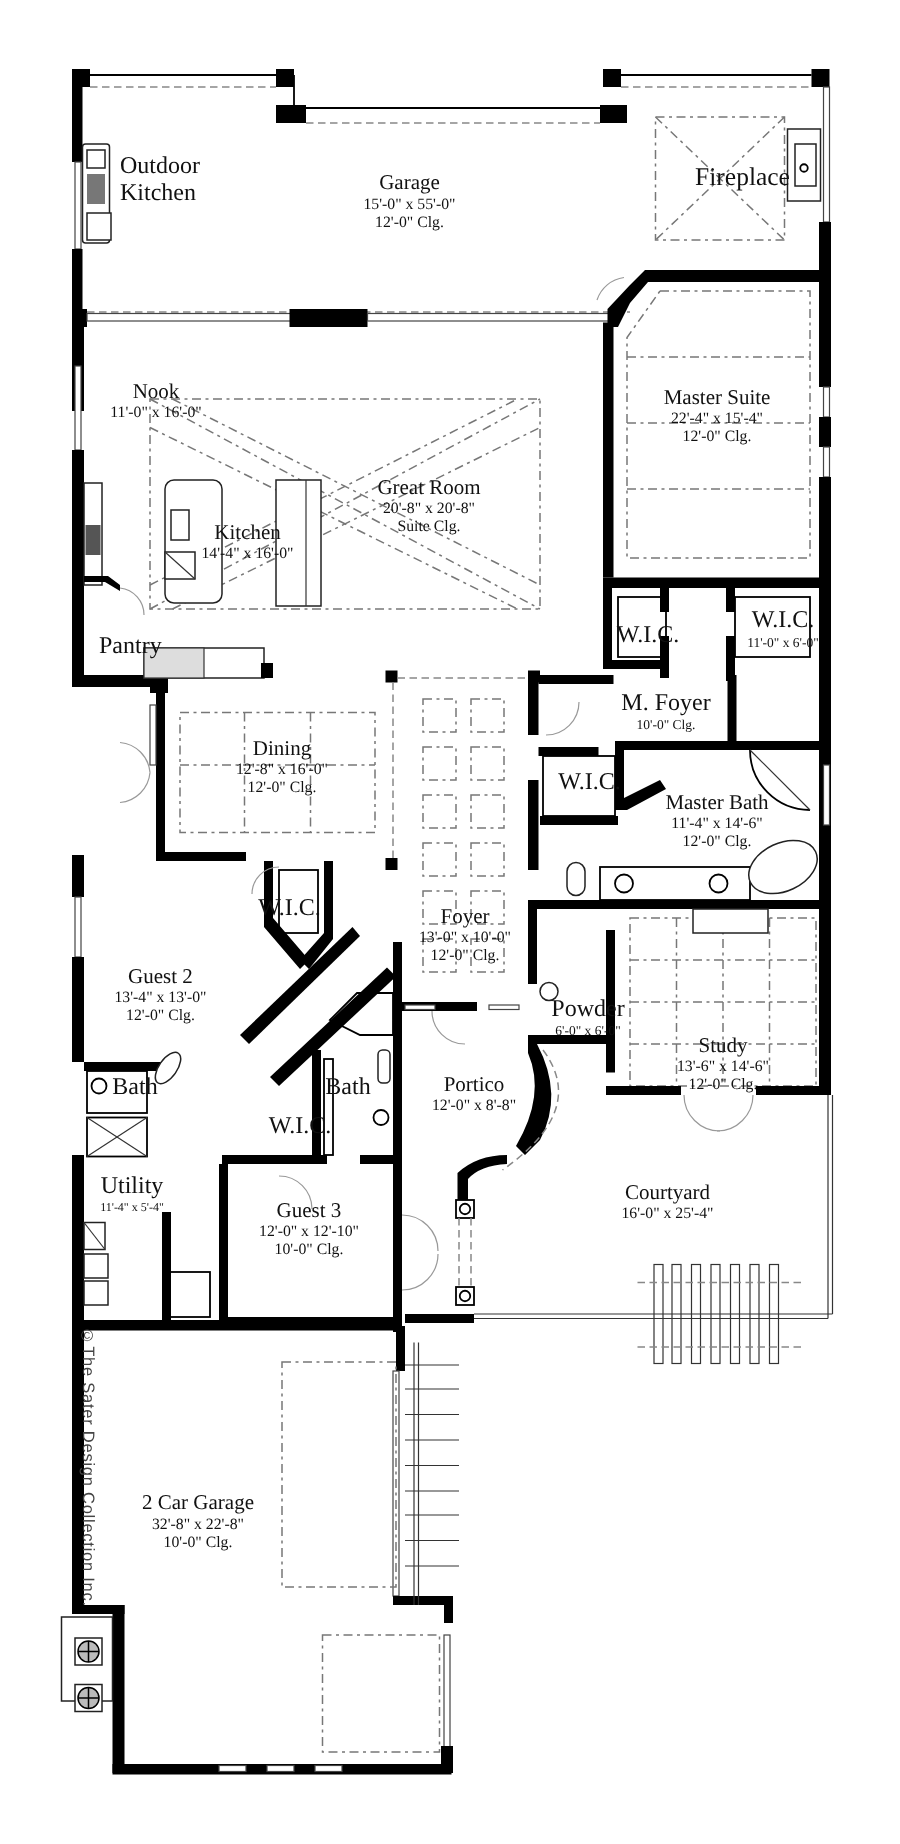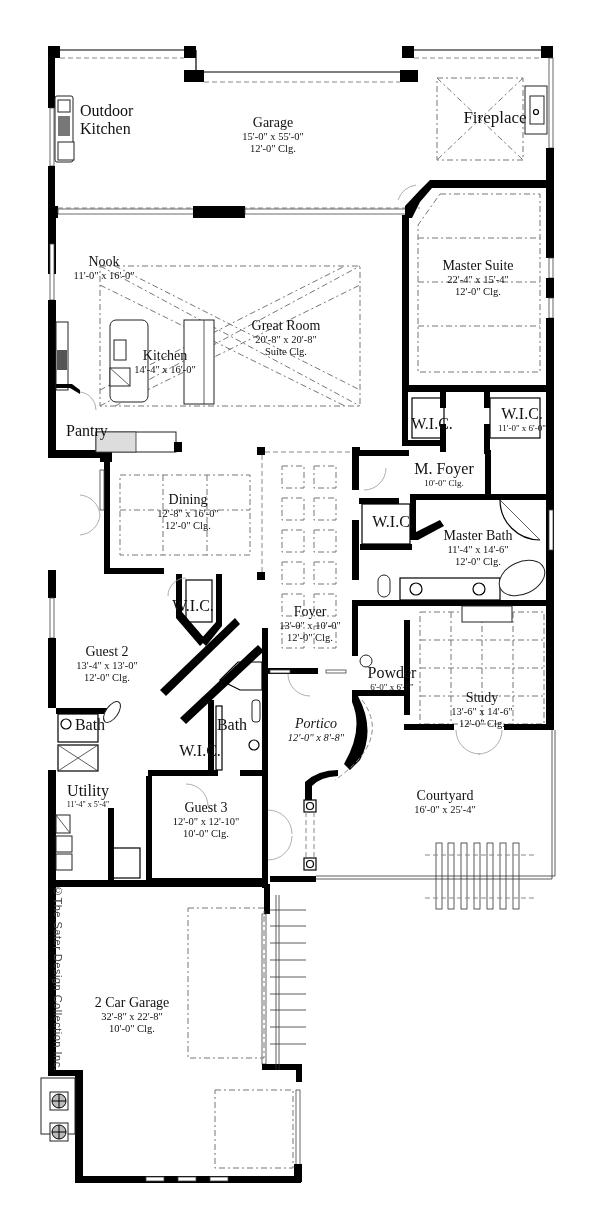--- a/index.html
+++ b/index.html
@@ -441,21 +441,21 @@
 </div>
 
 <div class="lbl small" style="left:232px; top:716px;">
   <span class="name">Bath</span>
 </div>
 
 <div class="lbl small" style="left:200px; top:742px;">
   <span class="name">W.I.C.</span>
 </div>
 
-<div class="lbl" style="left:316px; top:716px;font-style:italic;">
+<div class="lbl" style="left:316px; top:716px;">
   <span class="name">Portico</span>
   <span class="dim">12'-0" x 8'-8"</span>
 </div>
 
 <div class="lbl small" style="left:88px; top:782px;">
   <span class="name">Utility</span>
   <span class="dim" style="font-size:8px;">11'-4" x 5'-4"</span>
 </div>
 
 <div class="lbl" style="left:206px; top:800px;">

